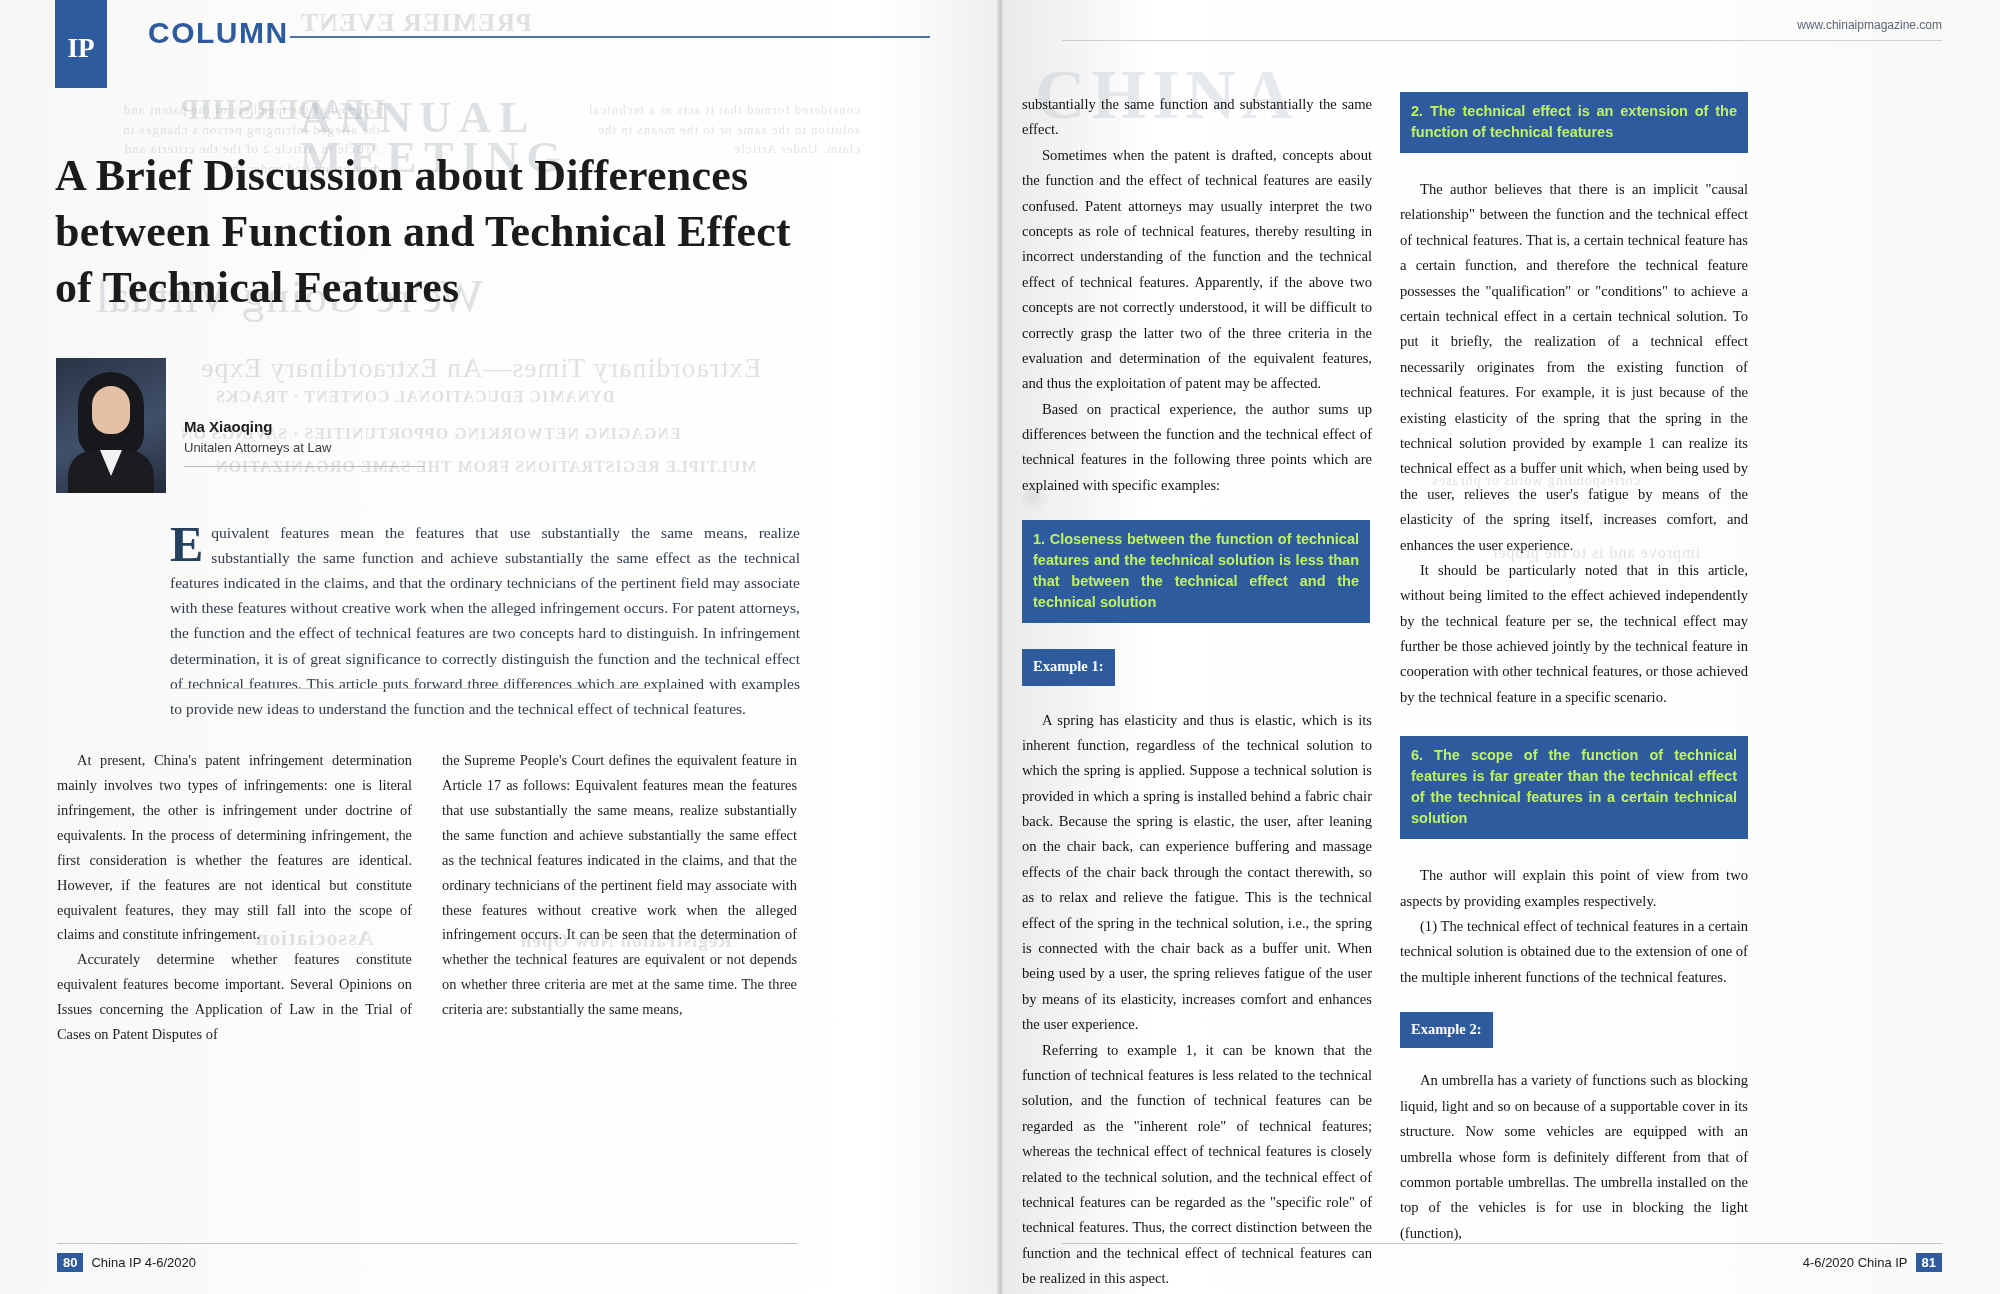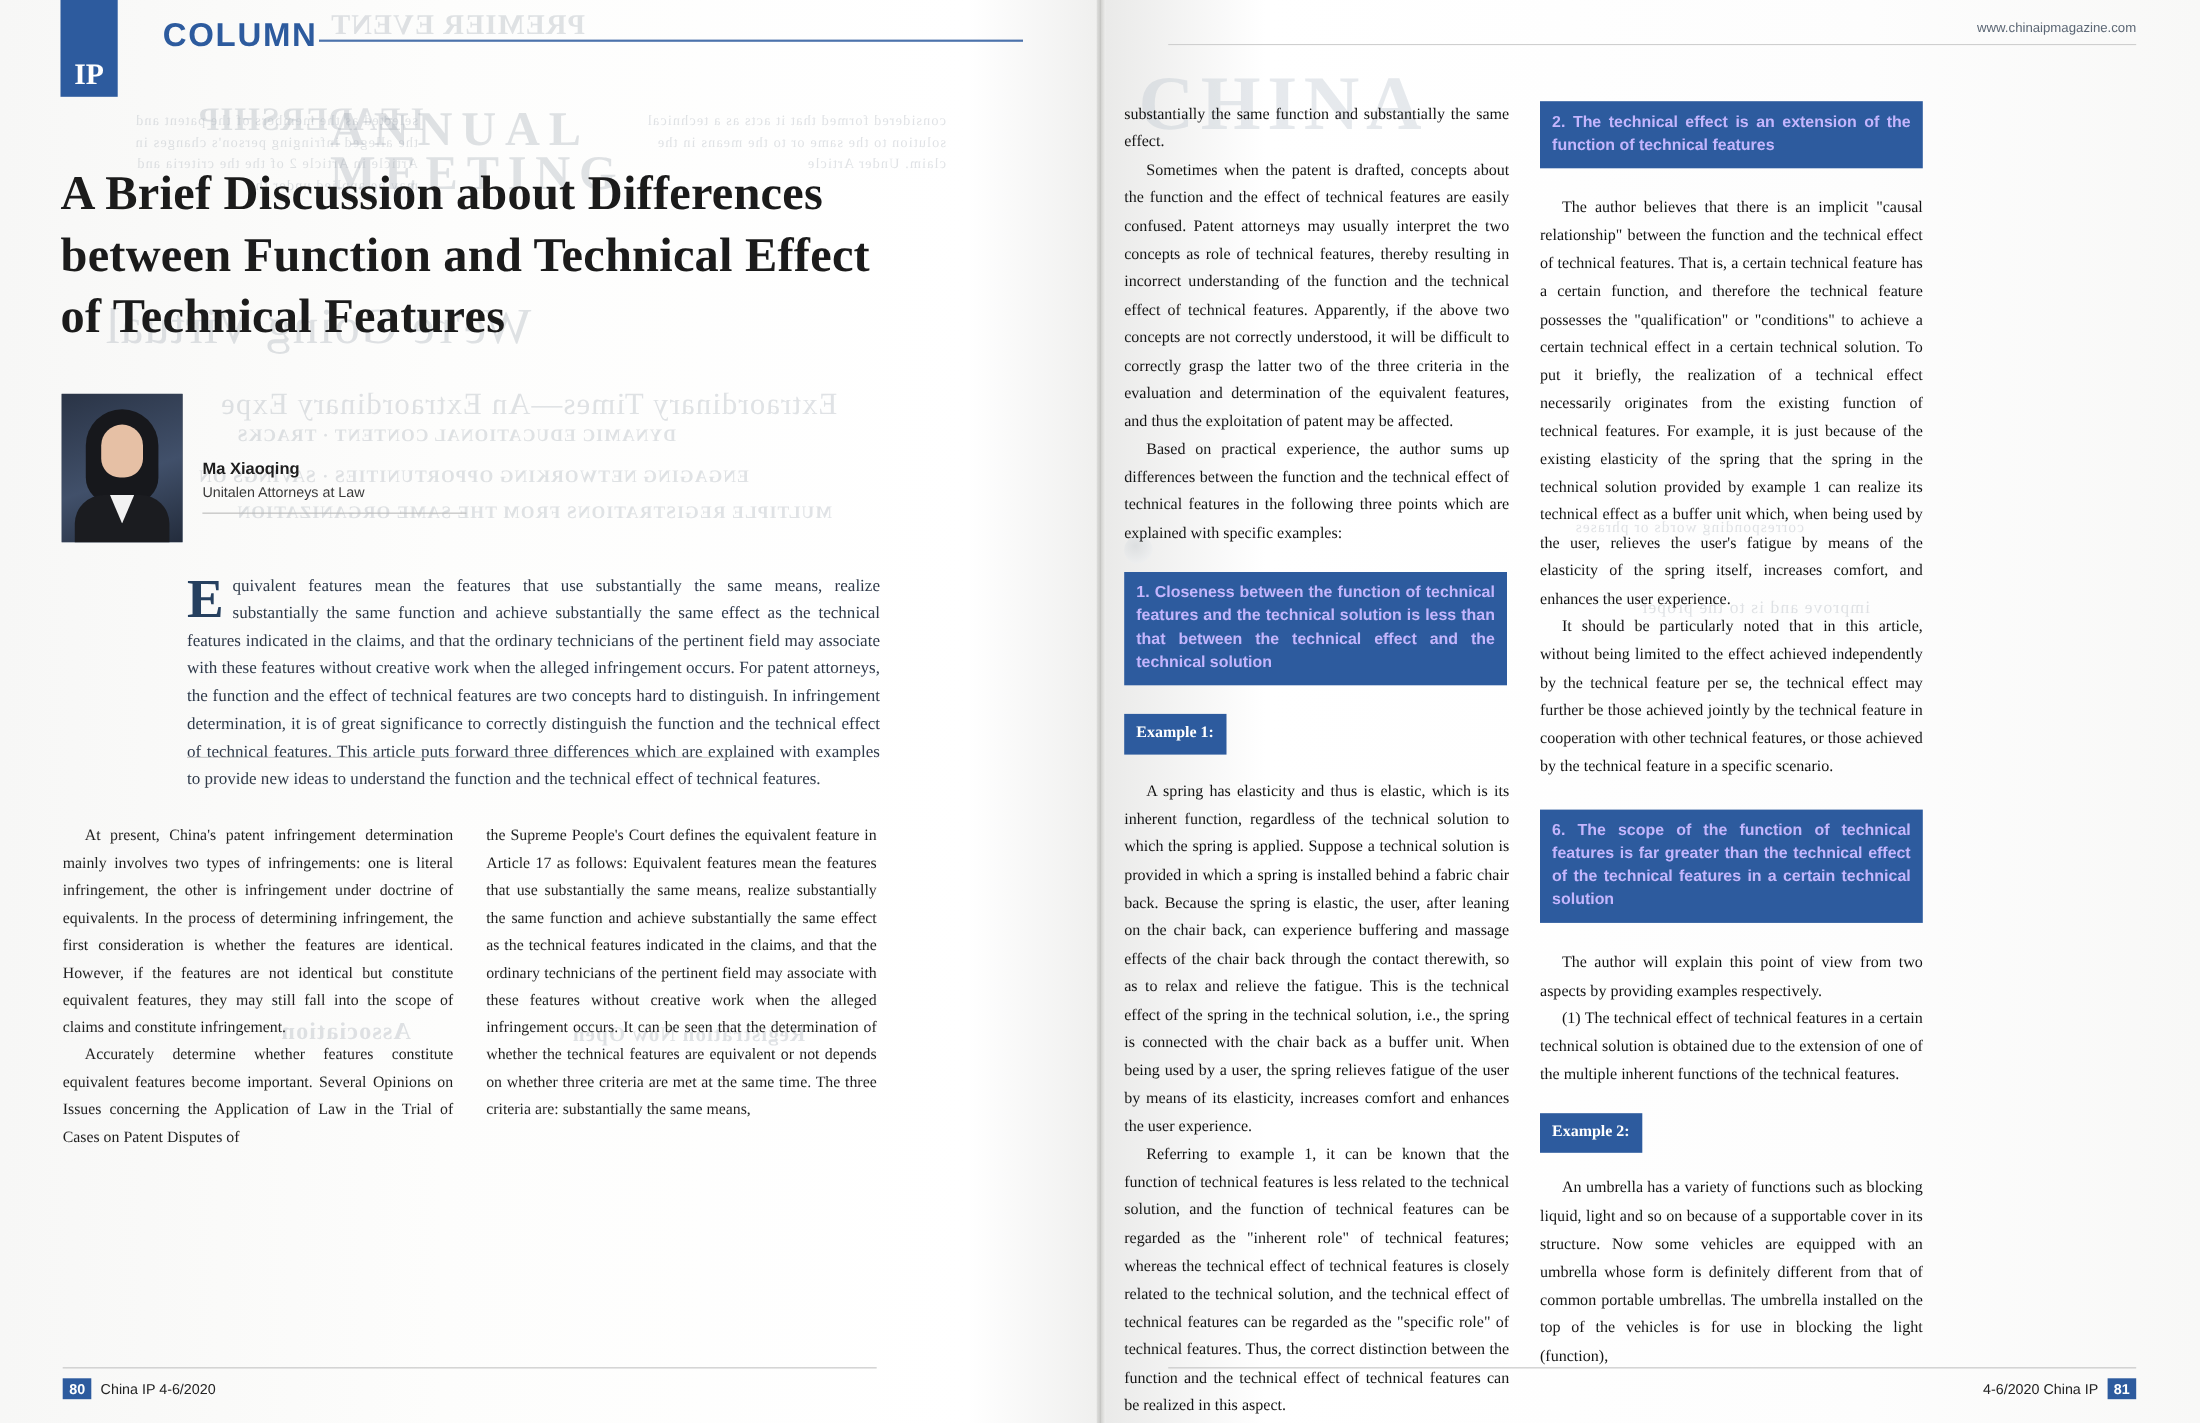--- a/index.html
+++ b/index.html
@@ -19,21 +19,21 @@
     opacity:.75;}
 
   
   .ghost{position:absolute;color:#9aa3ad;opacity:.30;font-weight:bold;
     letter-spacing:1px;pointer-events:none;user-select:none;}
   .ghost-flip{transform:scaleX(-1);}
 
   
   .ip-badge{position:absolute;left:55px;top:0;width:52px;height:88px;background:#2d5b9e;
     color:#fff;font-family:"Liberation Serif",serif;font-size:27px;font-weight:bold;
-    display:flex;align-items:flex-end;justify-content:center;padding-bottom:5px;box-sizing:border-box;}
+    display:flex;align-items:flex-end;justify-content:center;padding-bottom:24px;box-sizing:border-box;}
   .column-word{position:absolute;left:148px;top:16px;font-family:"Liberation Sans",sans-serif;
     font-size:30px;font-weight:bold;color:#2d5b9e;letter-spacing:1.5px;}
   .column-rule{position:absolute;left:290px;top:36px;width:640px;height:2px;background:#2d5b9e;opacity:.85;}
 
   .headline{position:absolute;left:55px;top:148px;width:740px;
     font-size:44px;line-height:1.27;font-weight:bold;color:#1b1b1b;letter-spacing:.2px;}
 
   .author-box{position:absolute;left:56px;top:358px;width:640px;}
   .author-photo{position:absolute;left:0;top:0;width:110px;height:135px;
     background:linear-gradient(#243043,#3b4a60);overflow:hidden;}
@@ -70,21 +70,21 @@
   .site-url{position:absolute;right:58px;top:18px;font-family:"Liberation Sans",sans-serif;
     font-size:12px;color:#5b6674;}
   .rule-top-r{position:absolute;right:58px;top:40px;width:880px;height:1px;background:#cfcfcf;}
 
   .rcol{position:absolute;font-size:14.6px;line-height:1.74;text-align:justify;color:#141414;}
   .rcol p{margin:0;text-indent:20px;}
   .rcol p.noind{text-indent:0;}
   .rcol-1{left:22px;top:92px;width:350px;}
   .rcol-2{left:400px;top:92px;width:348px;}
 
-  .bluehead{background:#2d5b9e;color:#c4b5fd;font-family:"Liberation Sans",sans-serif;
+  .bluehead{background:#2d5b9e;color:#bef264;font-family:"Liberation Sans",sans-serif;
     font-size:14.5px;font-weight:bold;line-height:1.45;padding:9px 11px 10px 11px;box-sizing:border-box;}
   .exlabel{display:inline-block;background:#2d5b9e;color:#fff;font-family:Liberation Serif, serif;
     font-size:14.5px;font-weight:bold;padding:5px 12px 6px 11px;}
 
   .folio-right{position:absolute;right:58px;bottom:22px;display:flex;align-items:center;gap:8px;text-align:right;}
   .rule-bottom-r{position:absolute;right:58px;bottom:50px;width:880px;height:1px;background:#c4c4c4;}
 
   .mark{position:absolute;width:26px;height:26px;border-radius:50%;
     background:radial-gradient(circle at 40% 35%,#cfd3d6,#eceef0 70%,transparent 72%);opacity:.55;}
 </style>

